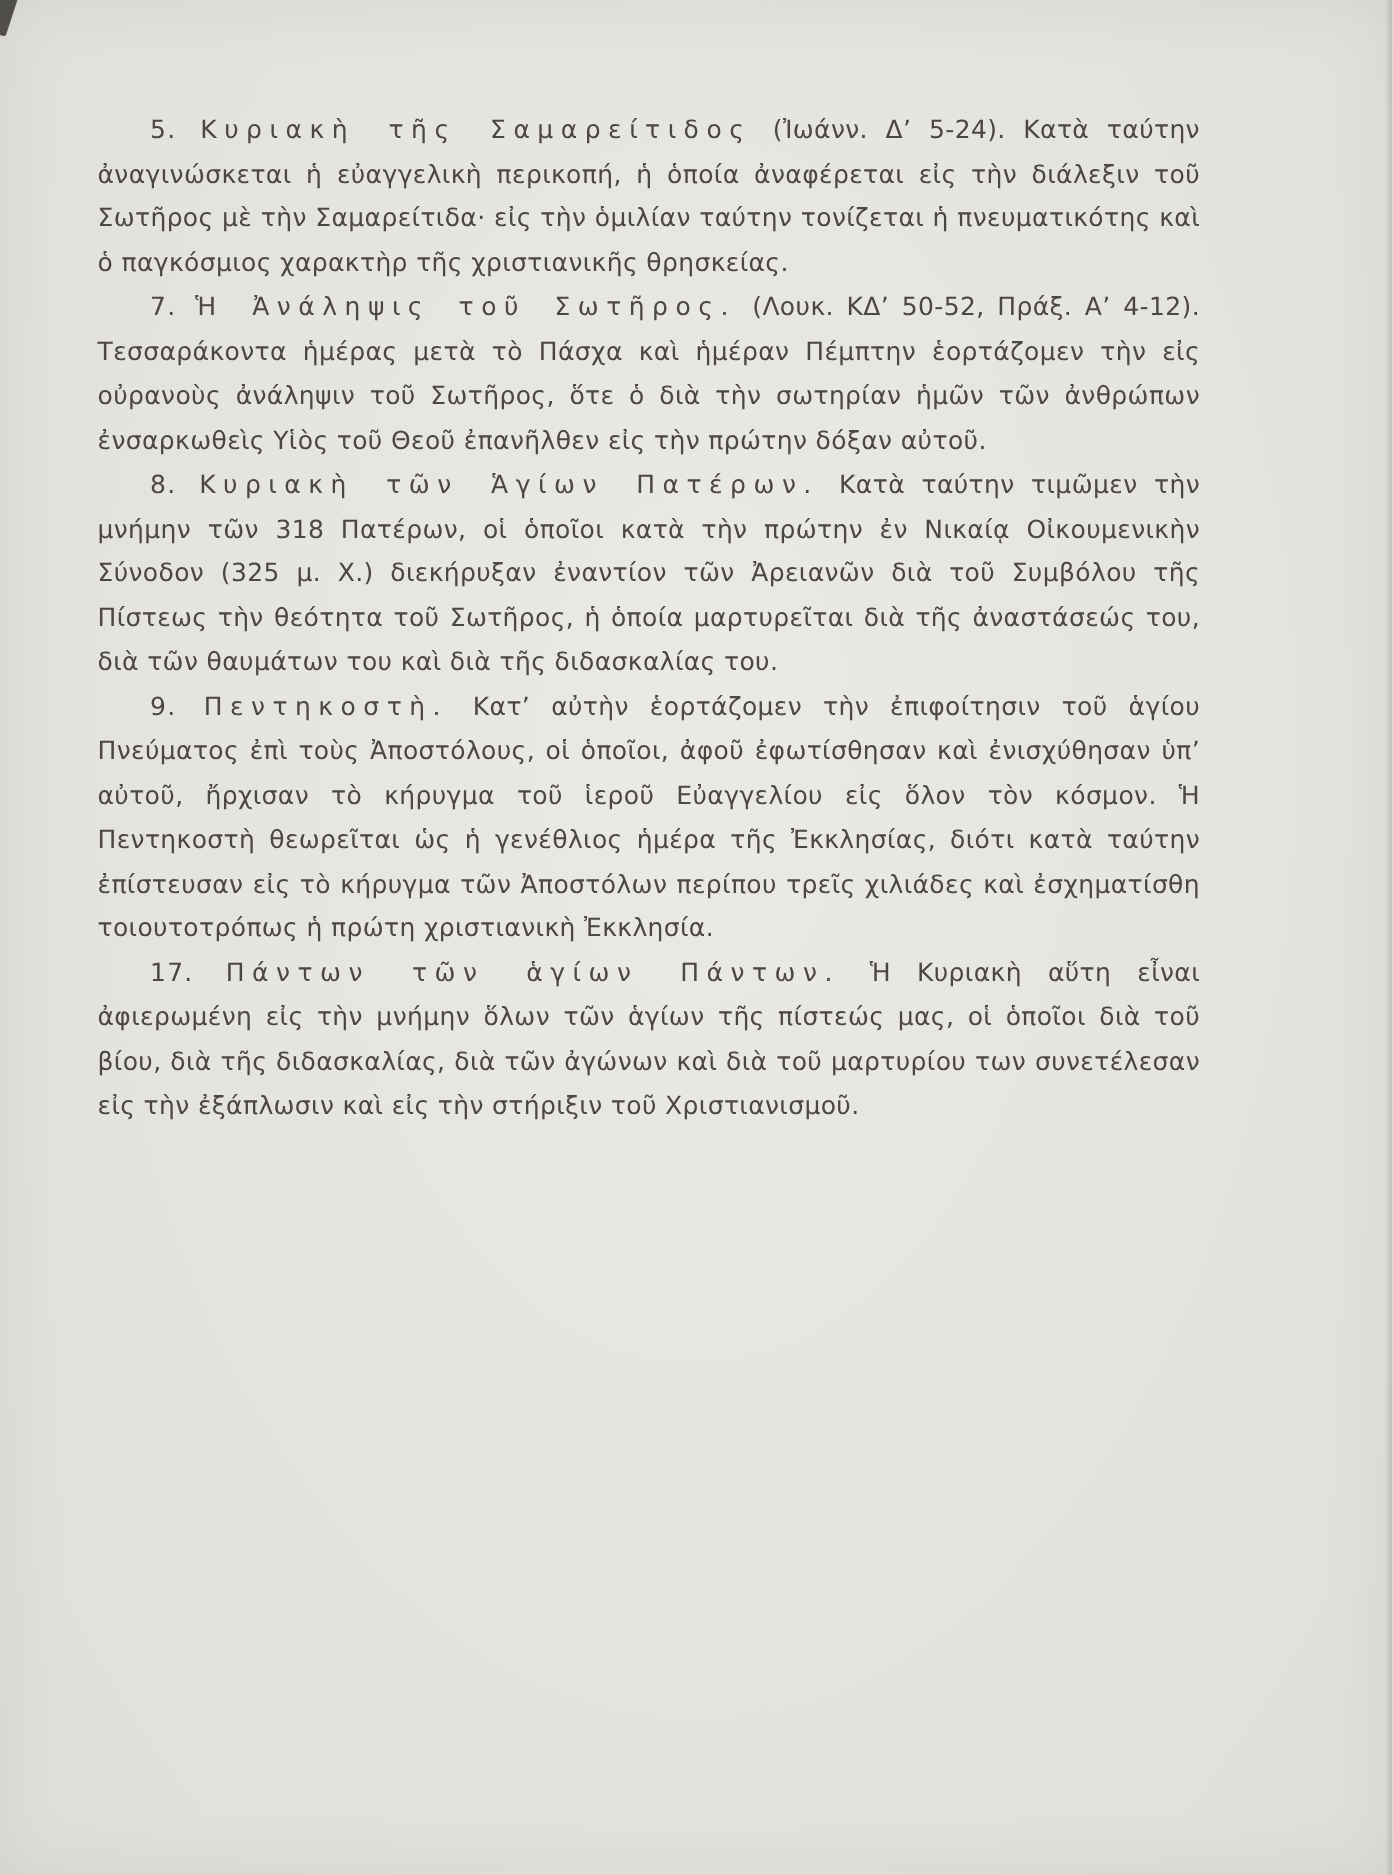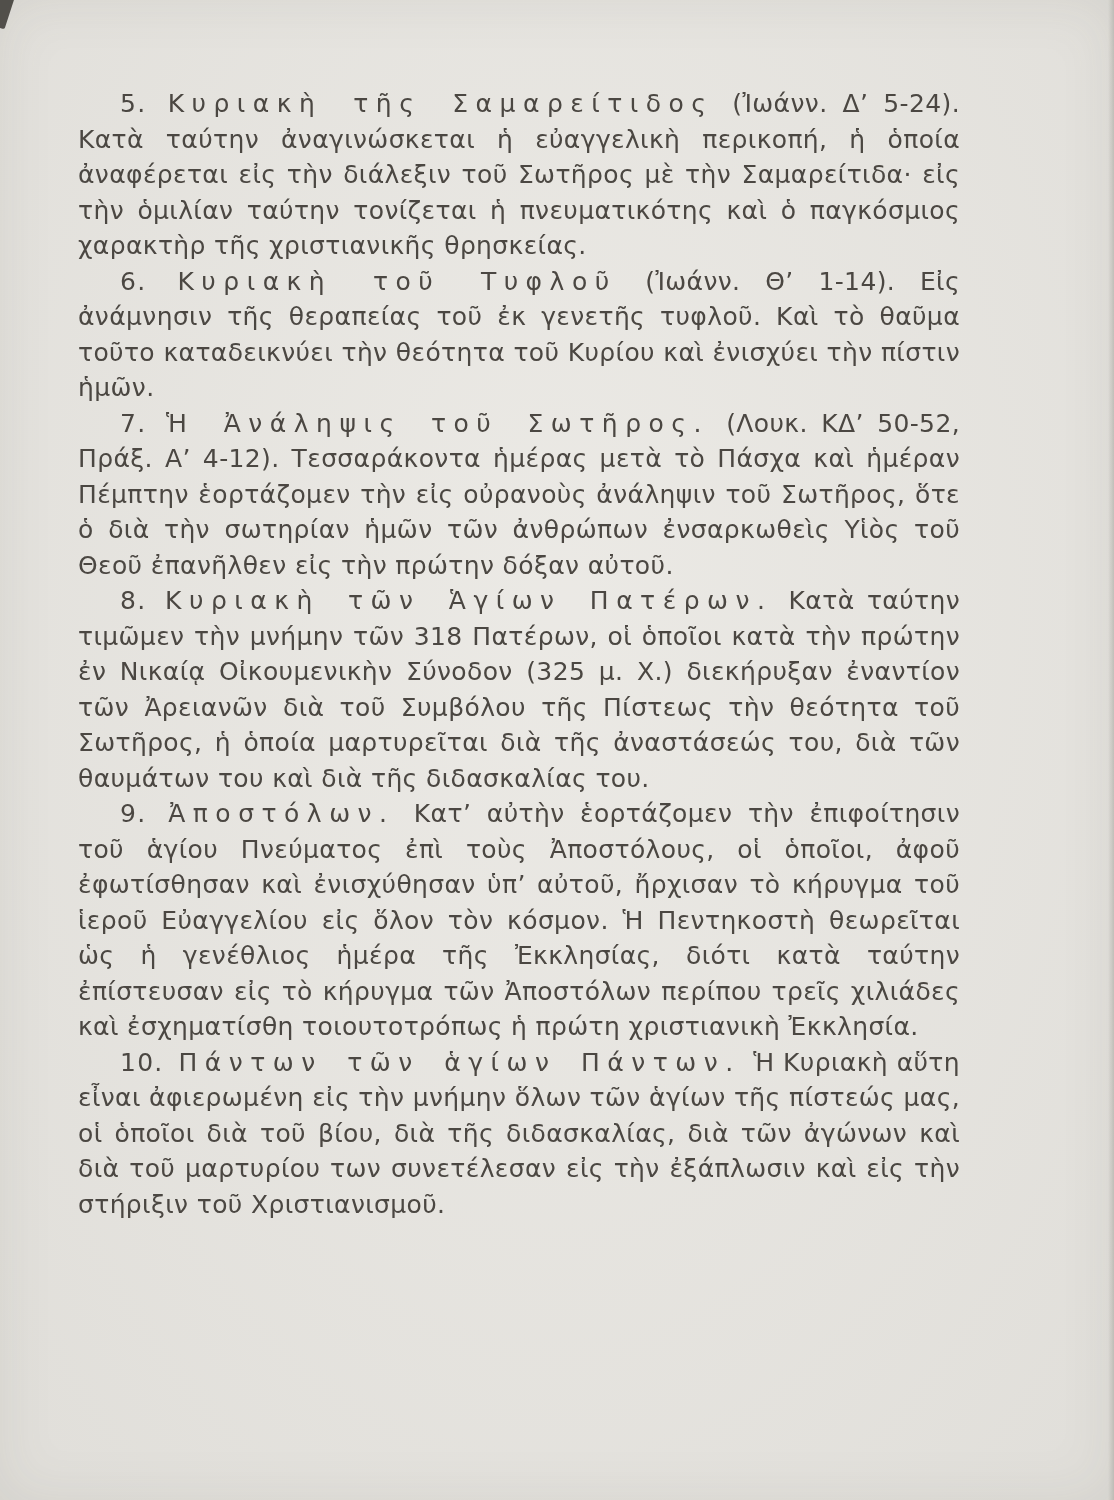--- a/index.html
+++ b/index.html
@@ -22,21 +22,21 @@
       var(--paper);
     overflow: hidden;
     box-shadow: inset 0 0 55px rgba(90,85,78,0.10);
   }
   .text-block {
     position: absolute;
     top: 86px;
     left: 78px;
     width: 882px;
     color: var(--ink);
-    font-size: 25px;
+    font-size: 20px;
     line-height: 35.5px;
     letter-spacing: 0.015em;
   }
   .para {
     text-align: justify;
     text-indent: 42px;
   }
   .para-number {
     letter-spacing: 0.05em;
     margin-right: 0.25em;
@@ -75,44 +75,39 @@
   <div class="scan-edge-right"></div>
 
   <div class="text-block">
 
     <p class="para">
       <span class="para-number">5.</span>
       <span class="para-heading">Κυριακὴ τῆς Σαμαρείτιδος</span>
       <span class="para-body">(Ἰωάνν. Δ’ 5-24). Κατὰ ταύτην ἀναγινώσκεται ἡ εὐαγγελικὴ περικοπή, ἡ ὁποία ἀναφέρεται εἰς τὴν διάλεξιν τοῦ Σωτῆρος μὲ τὴν Σαμαρείτιδα· εἰς τὴν ὁμιλίαν ταύτην τονίζεται ἡ πνευματικότης καὶ ὁ παγκόσμιος χαρακτὴρ τῆς χριστιανικῆς θρησκείας.</span>
     </p>
 
-    <p class="para">
-      <span class="para-number">6.</span>
-      <span class="para-heading">Κυριακὴ τοῦ Τυφλοῦ</span>
-      <span class="para-body">(Ἰωάνν. Θ’ 1-14). Εἰς ἀνάμνησιν τῆς θεραπείας τοῦ ἐκ γενετῆς τυφλοῦ. Καὶ τὸ θαῦμα τοῦτο καταδεικνύει τὴν θεότητα τοῦ Κυρίου καὶ ἐνισχύει τὴν πίστιν ἡμῶν.</span>
-    </p>
 
     <p class="para">
       <span class="para-number">7.</span>
       <span class="para-heading">Ἡ Ἀνάληψις τοῦ Σωτῆρος.</span>
       <span class="para-body">(Λουκ. ΚΔ’ 50-52, Πράξ. Α’ 4-12). Τεσσαράκοντα ἡμέρας μετὰ τὸ Πάσχα καὶ ἡμέραν Πέμπτην ἑορτάζομεν τὴν εἰς οὐρανοὺς ἀνάληψιν τοῦ Σωτῆρος, ὅτε ὁ διὰ τὴν σωτηρίαν ἡμῶν τῶν ἀνθρώπων ἐνσαρκωθεὶς Υἱὸς τοῦ Θεοῦ ἐπανῆλθεν εἰς τὴν πρώτην δόξαν αὐτοῦ.</span>
     </p>
 
     <p class="para">
       <span class="para-number">8.</span>
       <span class="para-heading">Κυριακὴ τῶν Ἁγίων Πατέρων.</span>
       <span class="para-body">Κατὰ ταύτην τιμῶμεν τὴν μνήμην τῶν 318 Πατέρων, οἱ ὁποῖοι κατὰ τὴν πρώτην ἐν Νικαίᾳ Οἰκουμενικὴν Σύνοδον (325 μ. Χ.) διεκήρυξαν ἐναντίον τῶν Ἀρειανῶν διὰ τοῦ Συμβόλου τῆς Πίστεως τὴν θεότητα τοῦ Σωτῆρος, ἡ ὁποία μαρτυρεῖται διὰ τῆς ἀναστάσεώς του, διὰ τῶν θαυμάτων του καὶ διὰ τῆς διδασκαλίας του.</span>
     </p>
 
     <p class="para">
       <span class="para-number">9.</span>
-      <span class="para-heading">Ἀποστόλων.</span>
+      <span class="para-heading">Πεντηκοστὴ.</span>
       <span class="para-body">Κατ’ αὐτὴν ἑορτάζομεν τὴν ἐπιφοίτησιν τοῦ ἁγίου Πνεύματος ἐπὶ τοὺς Ἀποστόλους, οἱ ὁποῖοι, ἀφοῦ ἐφωτίσθησαν καὶ ἐνισχύθησαν ὑπ’ αὐτοῦ, ἤρχισαν τὸ κήρυγμα τοῦ ἱεροῦ Εὐαγγελίου εἰς ὅλον τὸν κόσμον. Ἡ Πεντηκοστὴ θεωρεῖται ὡς ἡ γενέθλιος ἡμέρα τῆς Ἐκκλησίας, διότι κατὰ ταύτην ἐπίστευσαν εἰς τὸ κήρυγμα τῶν Ἀποστόλων περίπου τρεῖς χιλιάδες καὶ ἐσχηματίσθη τοιουτοτρόπως ἡ πρώτη χριστιανικὴ Ἐκκλησία.</span>
     </p>
 
     <p class="para">
-      <span class="para-number">10.</span>
+      <span class="para-number">17.</span>
       <span class="para-heading">Πάντων τῶν ἁγίων Πάντων.</span>
       <span class="para-body">Ἡ Κυριακὴ αὕτη εἶναι ἀφιερωμένη εἰς τὴν μνήμην ὅλων τῶν ἁγίων τῆς πίστεώς μας, οἱ ὁποῖοι διὰ τοῦ βίου, διὰ τῆς διδασκαλίας, διὰ τῶν ἀγώνων καὶ διὰ τοῦ μαρτυρίου των συνετέλεσαν εἰς τὴν ἐξάπλωσιν καὶ εἰς τὴν στήριξιν τοῦ Χριστιανισμοῦ.</span>
     </p>
 
   </div>
 </div>
 
 </body></html>

